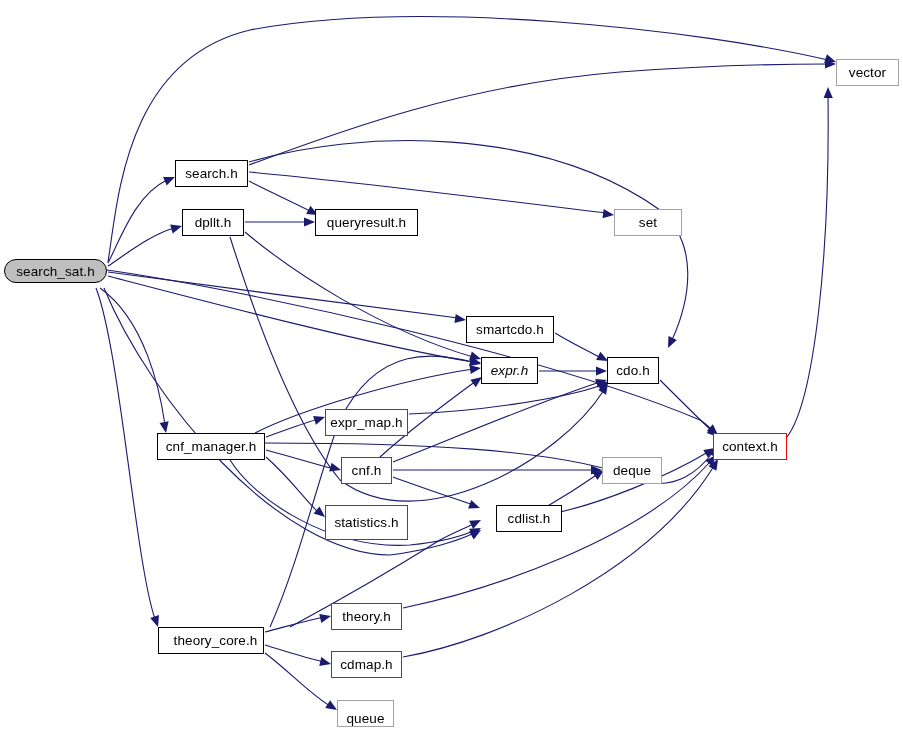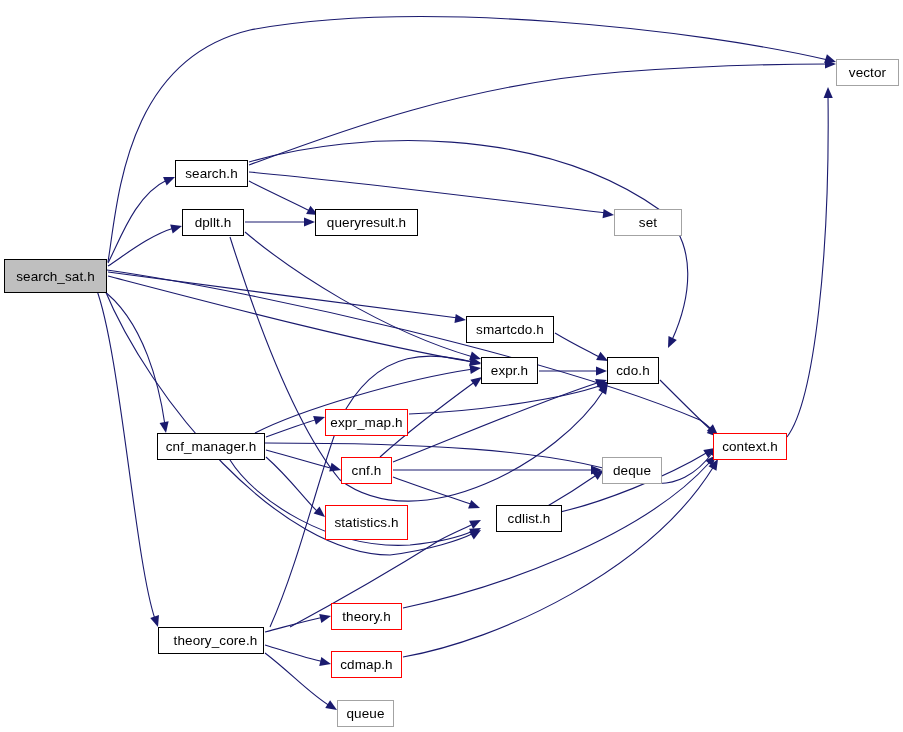--- a/index.html
+++ b/index.html
@@ -136,42 +136,42 @@
       <path class="edge-path" d="M290,627 C340,600 400,565 440,540 C455,532 468,527 475,523" stroke="#1a1a6e"></path>
       <polygon class="arrow-head" points="0,0 -11,-4.6 -11,4.6" fill="#1a1a6e" transform="translate(481,520) rotate(-26)"></polygon>
       <path class="edge-path" d="M403,608 C490,590 640,540 710,462" stroke="#1a1a6e"></path>
       <polygon class="arrow-head" points="0,0 -11,-4.6 -11,4.6" fill="#1a1a6e" transform="translate(716,455) rotate(-50)"></polygon>
       <path class="edge-path" d="M403,657 C500,640 650,570 714,466" stroke="#1a1a6e"></path>
       <polygon class="arrow-head" points="0,0 -11,-4.6 -11,4.6" fill="#1a1a6e" transform="translate(718,459) rotate(-60)"></polygon>
       <path class="edge-path" d="M409,414 C470,412 560,400 602,385" stroke="#1a1a6e"></path>
       <polygon class="arrow-head" points="0,0 -11,-4.6 -11,4.6" fill="#1a1a6e" transform="translate(609,382) rotate(-22)"></polygon>
     </svg>
   <div id="node-layer">
-      <div class="node current" style="left: 4px; top: 259px; width: 103px; height: 34px;">
+      <div class="node current" style="left: 4px; top: 259px; width: 103px; height: 24px; border-radius: 13px;">
         <span>search_sat.h</span>
       </div>
       <div class="node " style="left: 175px; top: 160px; width: 73px; height: 27px;">
         <span>search.h</span>
       </div>
       <div class="node " style="left: 182px; top: 209px; width: 62px; height: 27px;">
         <span>dpllt.h</span>
       </div>
       <div class="node " style="left: 315px; top: 209px; width: 103px; height: 27px;">
         <span>queryresult.h</span>
       </div>
       <div class="node sysinc" style="left: 614px; top: 209px; width: 68px; height: 27px;">
         <span>set</span>
       </div>
       <div class="node sysinc" style="left: 836px; top: 59px; width: 63px; height: 27px;">
         <span>vector</span>
       </div>
       <div class="node " style="left: 466px; top: 310px; width: 88px; height: 27px; margin-top: 6px;">
         <span>smartcdo.h</span>
       </div>
-      <div class="node " style="left: 481px; top: 357px; width: 57px; height: 27px;">
+      <div class="node " style="left: 481px; top: 357px; width: 57px; height: 27px; font-style: italic;">
         <span>expr.h</span>
       </div>
       <div class="node " style="left: 607px; top: 357px; width: 52px; height: 27px;">
         <span>cdo.h</span>
       </div>
       <div class="node redbox" style="left: 713px; top: 433px; width: 74px; height: 27px;">
         <span>context.h</span>
       </div>
       <div class="node redbox" style="left: 325px; top: 409px; width: 83px; height: 27px;">
         <span>expr_map.h</span>
@@ -193,17 +193,17 @@
       </div>
       <div class="node redbox" style="left: 331px; top: 603px; width: 71px; height: 27px;">
         <span>theory.h</span>
       </div>
       <div class="node " style="left: 158px; top: 627px; width: 106px; height: 27px; padding-left: 9px;">
         <span>theory_core.h</span>
       </div>
       <div class="node redbox" style="left: 331px; top: 651px; width: 71px; height: 27px; justify-content: center;">
         <span>cdmap.h</span>
       </div>
-      <div class="node sysinc" style="left: 337px; top: 700px; width: 57px; height: 27px;">
+      <div class="node sysinc" style="left: 337px; top: 700px; width: 57px; height: 27px; align-items: flex-end;">
         <span>queue</span>
       </div>
     </div>
 </div>
 
 </body></html>

